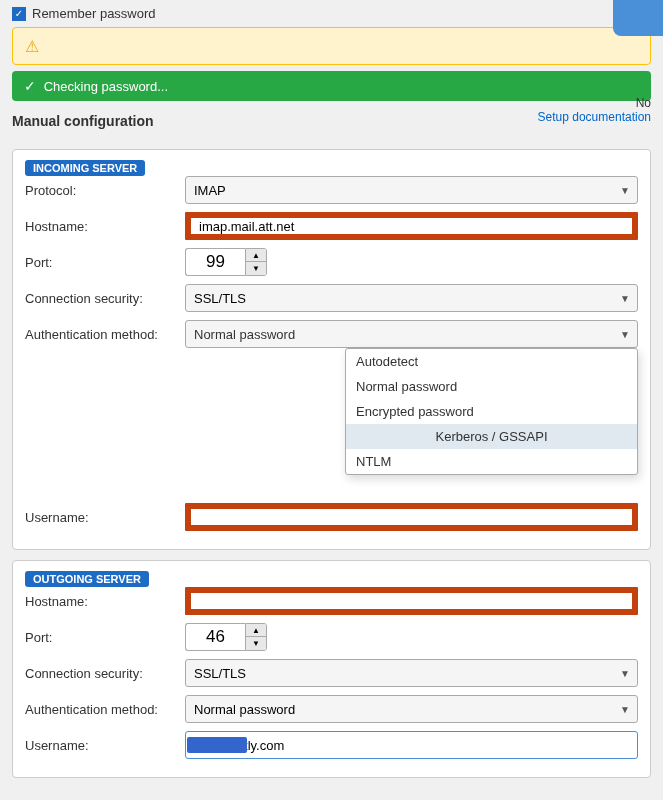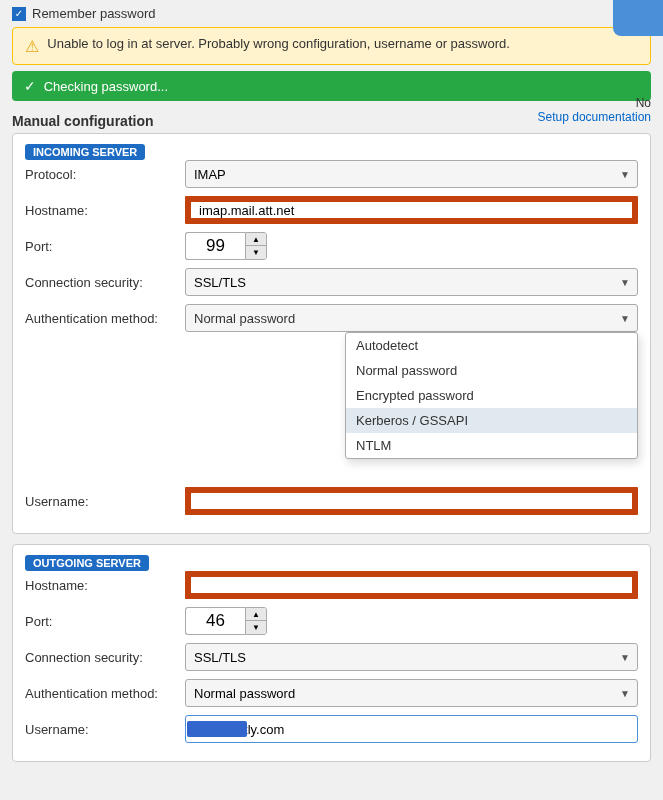--- a/index.html
+++ b/index.html
@@ -45,21 +45,21 @@
       font-size: 14px;
     }
 
     .manual-config-section {
       padding: 4px 12px 0 12px;
     }
 
     .section-title {
       font-weight: bold;
       font-size: 14px;
-      margin-bottom: 4px;
+      margin-bottom: 20px;
     }
 
     .config-box {
       background: white;
       border: 1px solid #ccc;
       border-radius: 4px;
       padding: 10px 12px;
       margin-bottom: 10px;
     }
 
@@ -182,20 +182,21 @@
     }
 
     .dropdown-item {
       padding: 5px 10px;
       cursor: pointer;
       font-size: 13px;
     }
 
     .dropdown-item.highlighted {
       background: #e0e8f0;
+      text-align: center;
     }
 
     .username-input-blue {
       flex: 1;
       height: 28px;
       border: 1px solid #4a90d9;
       border-radius: 3px;
       background: white;
       padding: 0 8px;
       font-size: 13px;
@@ -233,21 +234,20 @@
 <body>
 
 <div style="position:relative; padding: 6px 12px 0 12px; display:flex; align-items:center; gap:6px;">
   <div class="checkbox-custom">✓</div>
   <span>Remember password</span>
   <div style="position:absolute; right:0; top:0; width:50px; height:36px; background:#4a90d9; border-radius:0 0 0 8px;"></div>
 </div>
 
 <div class="alert-warning">
   <span class="icon">⚠</span>
-  <span>Unable to log in at server. Probably wrong configuration, username or password.</span>
 </div>
 
 <div class="alert-success">
   <span class="icon">✓</span>
   <span>Checking password...</span>
 </div>
 
 <div style="position:absolute; right:12px; top:96px; text-align:right; font-size:12px;">
   <div class="no-text">No</div>
   <a href="#" style="color:#0066cc; text-decoration:none; font-size:12px;margin-top:40px;">Setup documentation</a>

